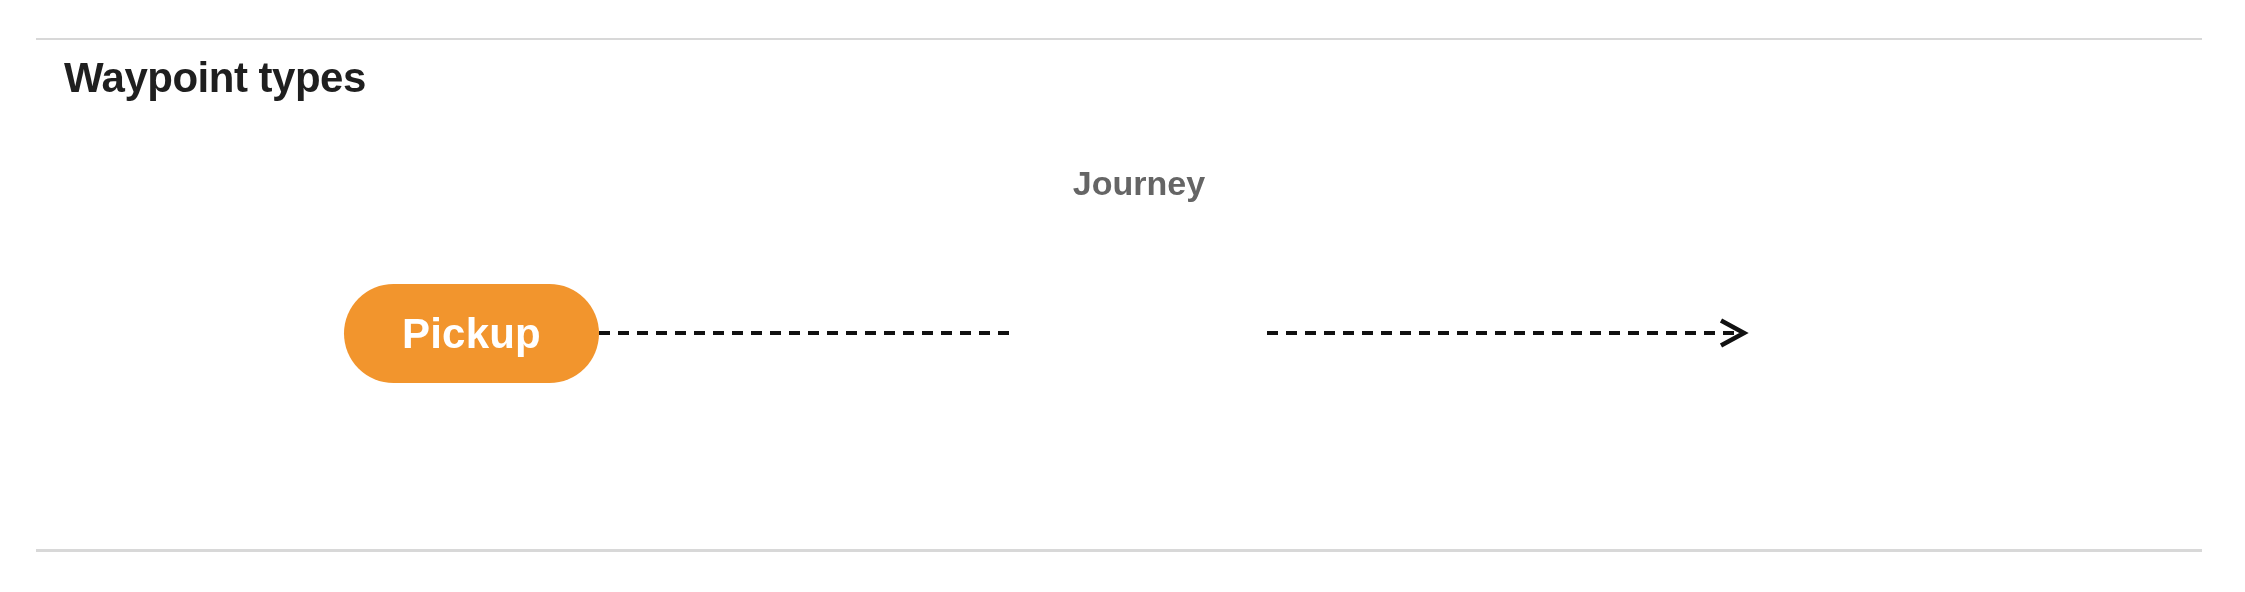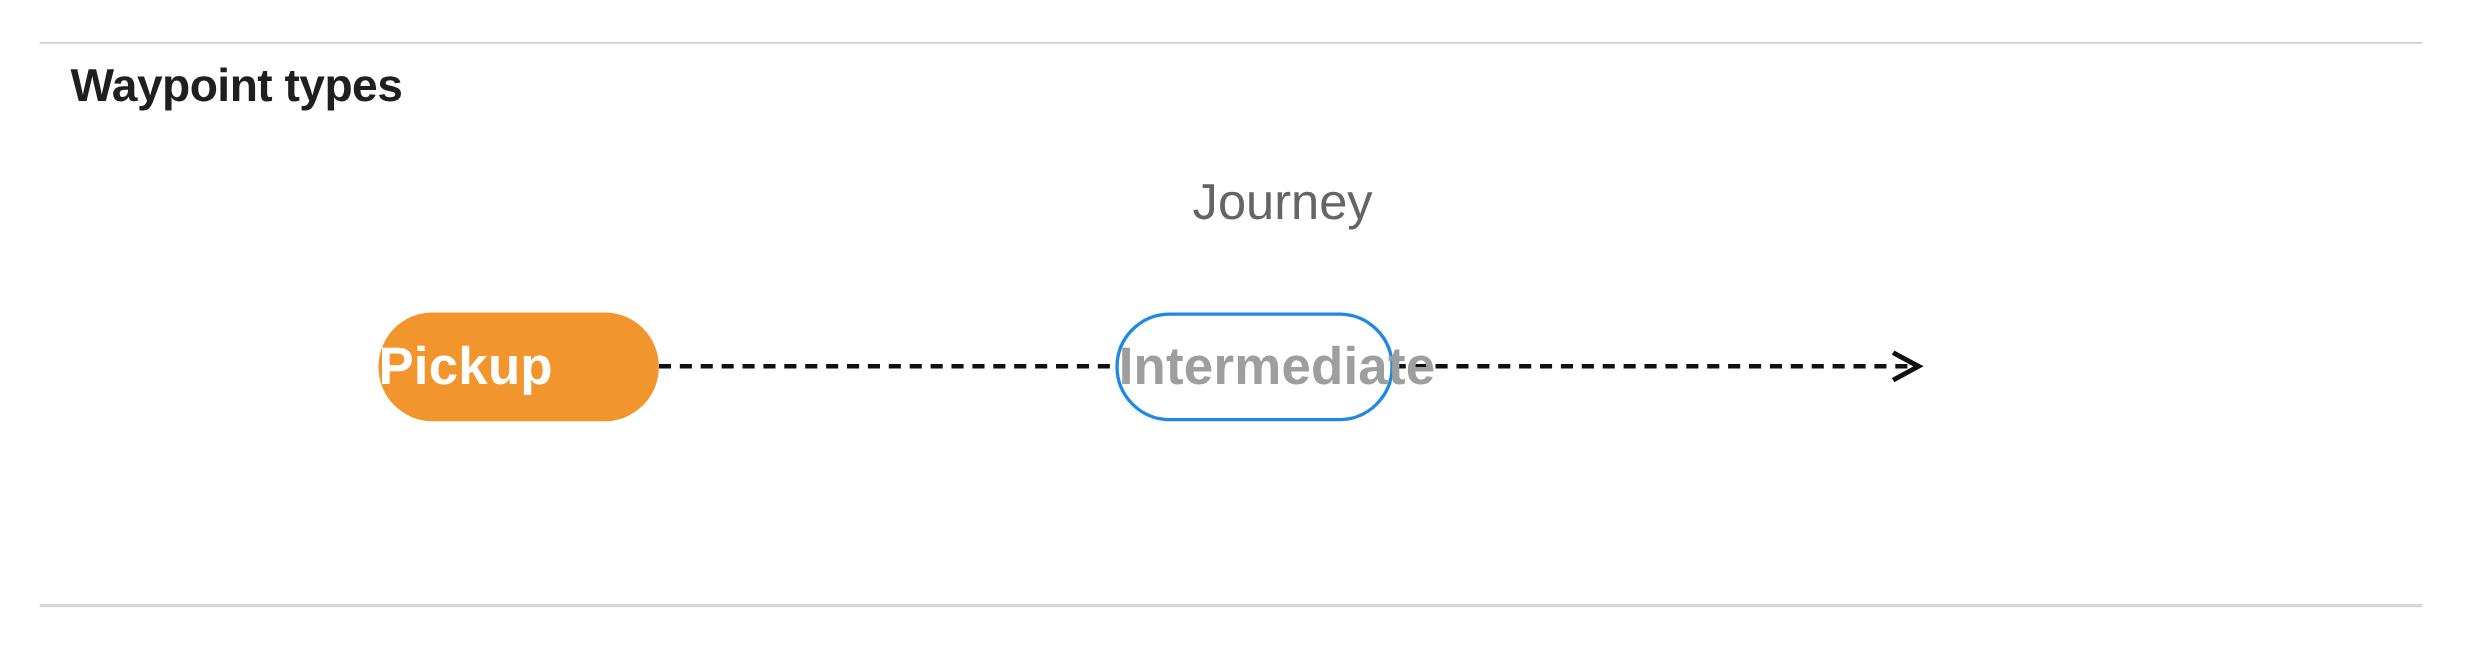--- a/index.html
+++ b/index.html
@@ -34,46 +34,46 @@
     font-weight: 700;
     color: #1f1f1f;
     letter-spacing: -0.5px;
   }
 
   .diagram-title {
     position: absolute;
     left: 1139px;
     top: 163px;
     transform: translateX(-50%);
-    font-size: 46px;
+    font-size: 34px;
     line-height: 40px;
-    font-weight: 400;
+    font-weight: 700;
     color: #656565;
     white-space: nowrap;
-    margin-left: 27px;
   }
 
   .connector-svg {
     position: absolute;
     left: 0;
     top: 0;
     width: 2245px;
     height: 592px;
     pointer-events: none;
   }
 
   .pill {
     position: absolute;
     top: 284px;
     height: 99px;
     box-sizing: border-box;
     border-radius: 50px;
     display: flex;
     align-items: center;
-    font-size: 48px;
+    justify-content: center;
+    font-size: 42px;
     font-weight: 600;
     letter-spacing: 0.2px;
     white-space: nowrap;
   }
   .pill-pickup {
     left: 344px;
     width: 255px;
     background: #f2952d;
     color: #ffffff;
   }
@@ -105,20 +105,17 @@
   <svg class="connector-svg" viewBox="0 0 2245 592" aria-hidden="true">
     <line x1="599" y1="333" x2="1014" y2="333" stroke="#111111" stroke-width="4" stroke-dasharray="11 8"></line>
     <line x1="1267" y1="333" x2="1737" y2="333" stroke="#111111" stroke-width="4" stroke-dasharray="11 8"></line>
     <polyline points="1721,320.5 1744,333 1721,345.5" fill="none" stroke="#111111" stroke-width="4.5"></polyline>
   </svg>
 
   <div class="pill pill-pickup">
     <span>Pickup</span>
   </div>
 
-  <div class="pill pill-intermediate">
-    <span>Intermediate</span>
-  </div>
 
 
   <div class="rule rule-bottom"></div>
 
 </div>
 
 </body></html>

